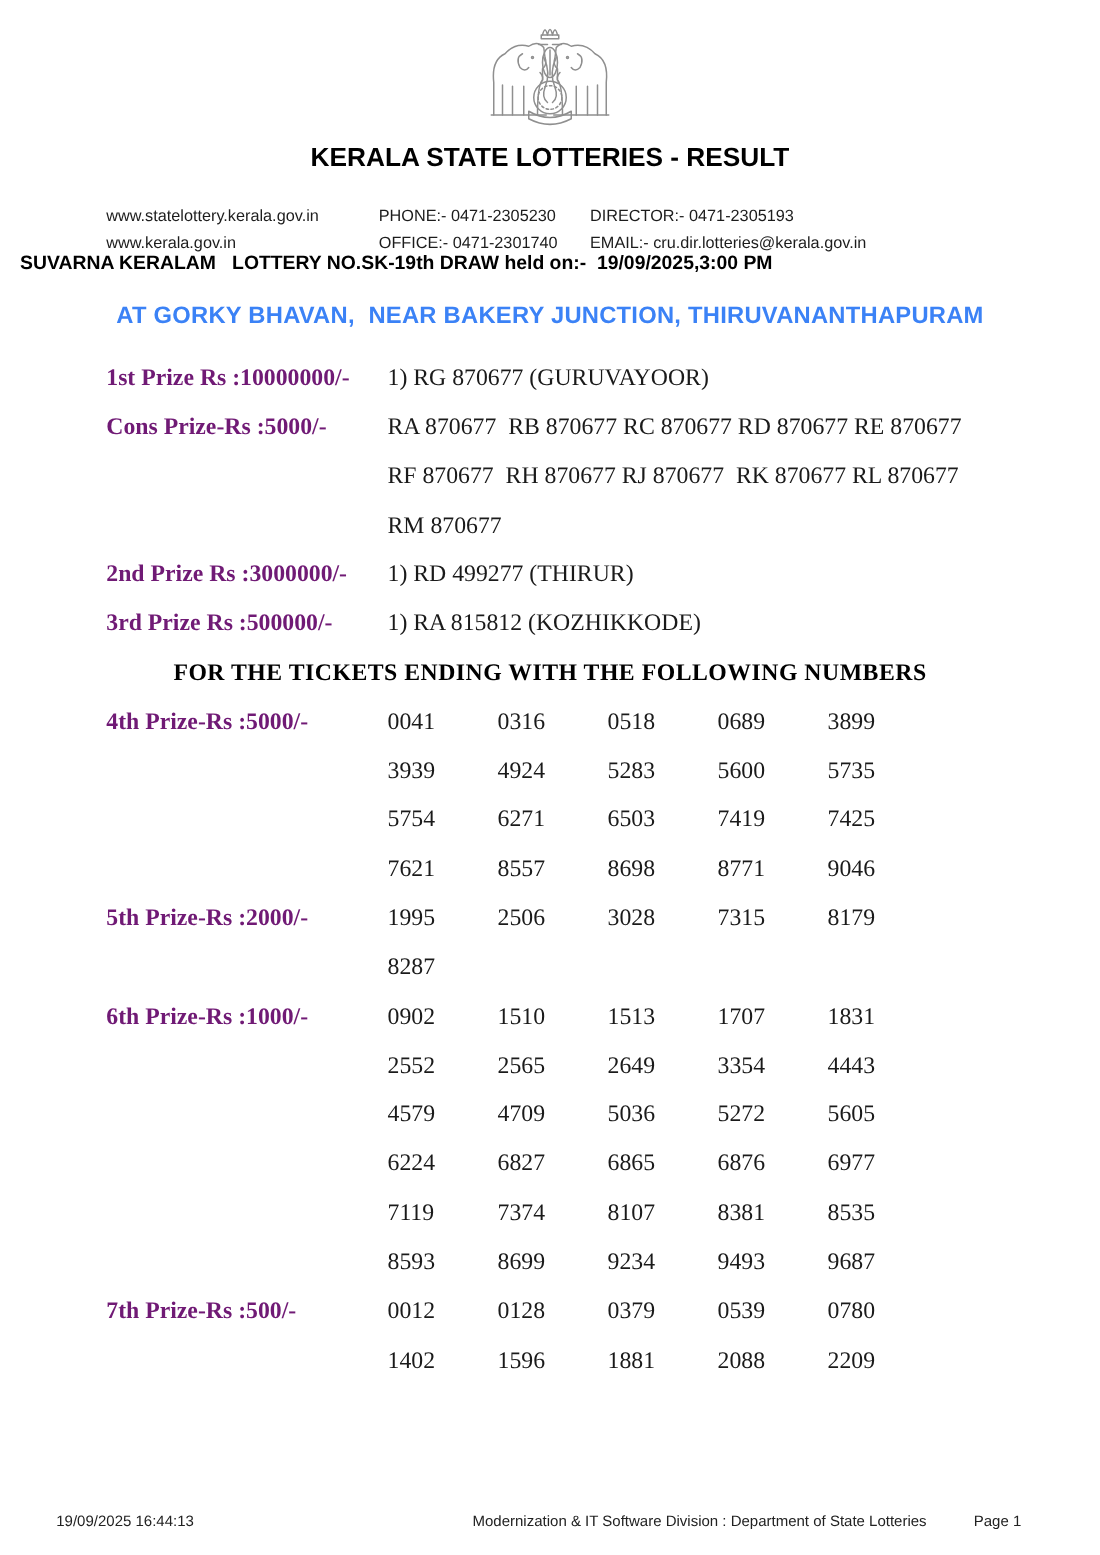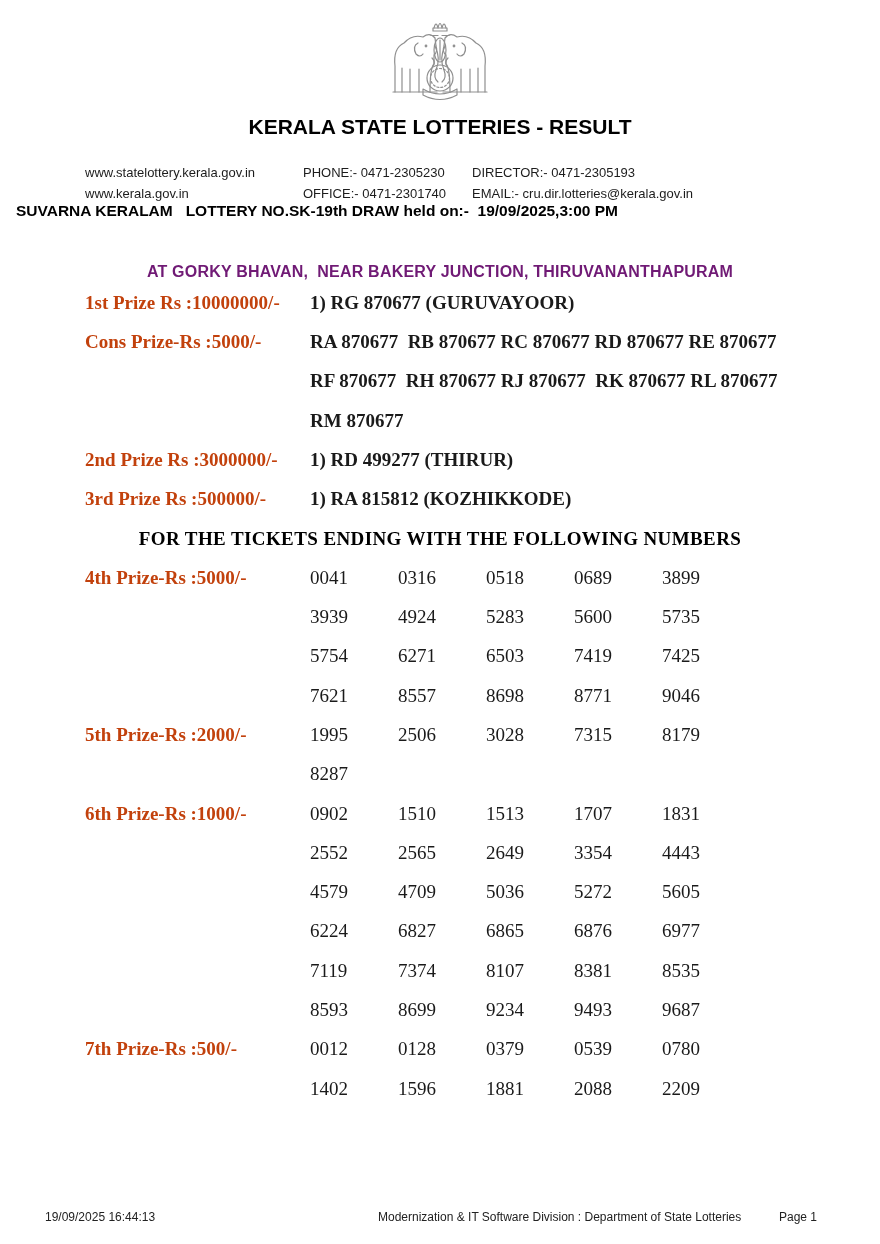--- a/index.html
+++ b/index.html
@@ -30,36 +30,36 @@
   .crow{display:flex;}
   .cc1{width:218px;}
   .cc2{width:169px;}
   .cc3{flex:1;}
   .draw-line{
     position:absolute;top:203px;left:16px;width:100%;
     text-align:left;font-weight:700;font-size:15.5px;line-height:1;
     white-space:pre;color:#000;
   }
   .venue-line{
-    position:absolute;top:264px;left:0;width:100%;
-    text-align:center;font-weight:700;font-size:16px;line-height:1;
-    white-space:pre;letter-spacing:.2px;color:#701a75;
+    position:absolute;top:243px;left:0;width:100%;
+    text-align:center;font-weight:700;font-size:19px;line-height:1;
+    white-space:pre;letter-spacing:.2px;color:#3b82f6;
   }
   
   .content{
     position:absolute;top:283px;left:0;right:0;
     font-family:"Liberation Serif",serif;font-size:19px;color:#1a1a1a;
   }
   .prow{display:flex;align-items:center;height:39.3px;}
   .plabel{
     width:225px;padding-left:85px;flex:0 0 auto;
-    font-weight:700;white-space:nowrap;color:#c2410c;
+    font-weight:700;white-space:nowrap;color:#701a75;
   }
   .pvals{display:flex;flex:1;align-items:center;}
-  .ptext{white-space:pre;font-weight:bold;}
+  .ptext{white-space:pre;}
   .pnum{width:88px;flex:0 0 auto;}
   .section-heading{
     height:39.3px;line-height:39.3px;text-align:center;
     font-weight:700;letter-spacing:.4px;color:#000;
   }
   
   .footer-item{position:absolute;top:1210px;font-size:12px;color:#222;line-height:1.2;}
   .f-left{left:45px;}
   .f-mid{left:378px;}
   .f-right{right:63px;}

